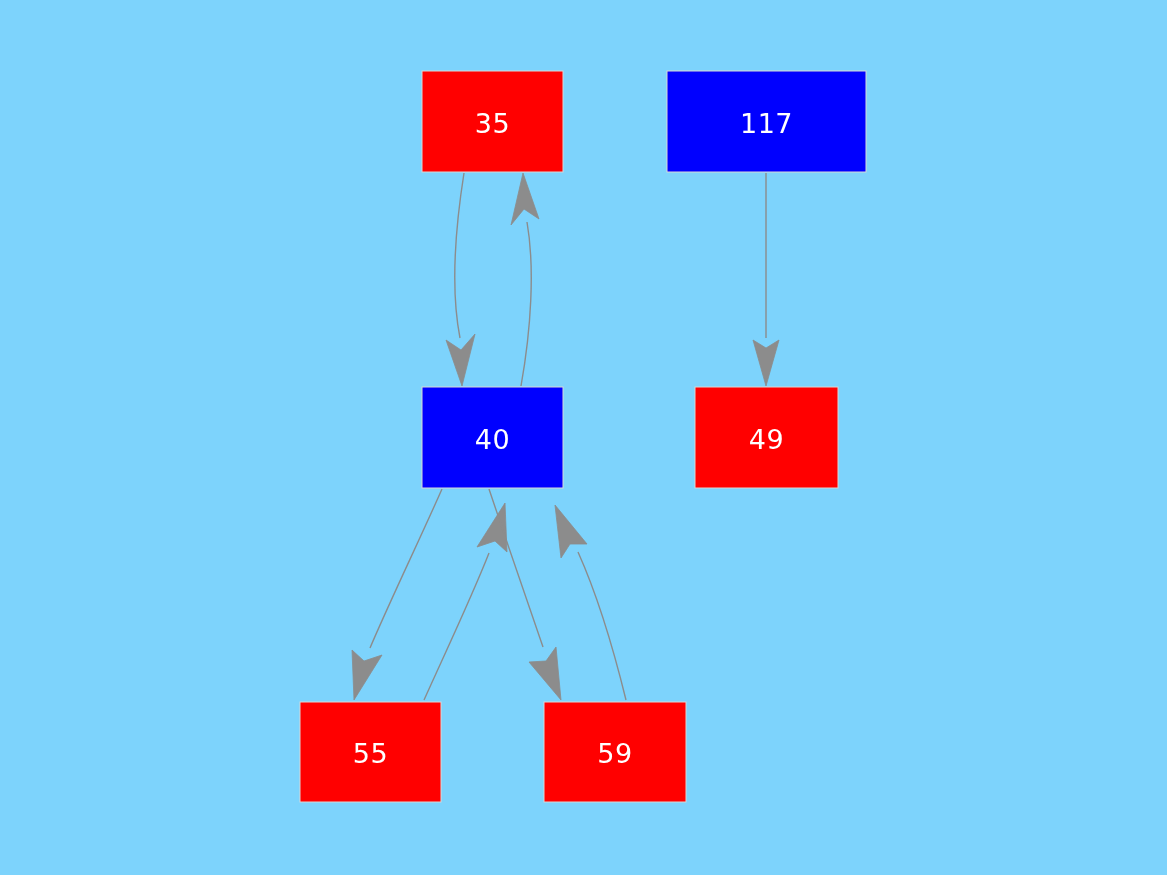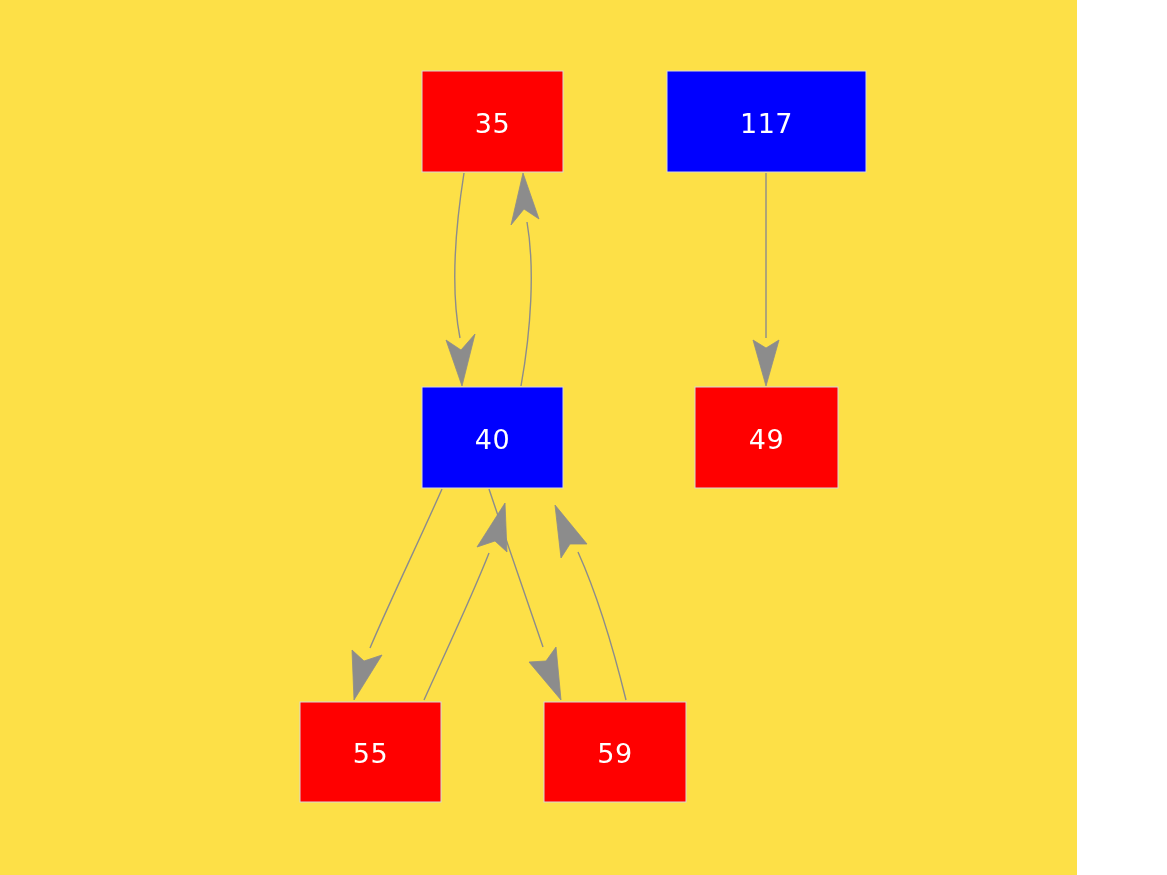--- a/index.html
+++ b/index.html
@@ -5,23 +5,23 @@
   html, body {
     margin: 0;
     padding: 0;
     background: #ffffff;
   }
   body {
     font-family: "DejaVu Sans", "Liberation Sans", sans-serif;
   }
   #canvas-wrap {
     position: relative;
-    width: 1077px;
+    width: 1167px;
     height: 875px;
-    background: #fde047;
+    background: #7dd3fc;
     overflow: hidden;
   }
   #graph-svg {
     position: absolute;
     left: 0;
     top: 0;
     width: 1167px;
     height: 875px;
     display: block;
   }

